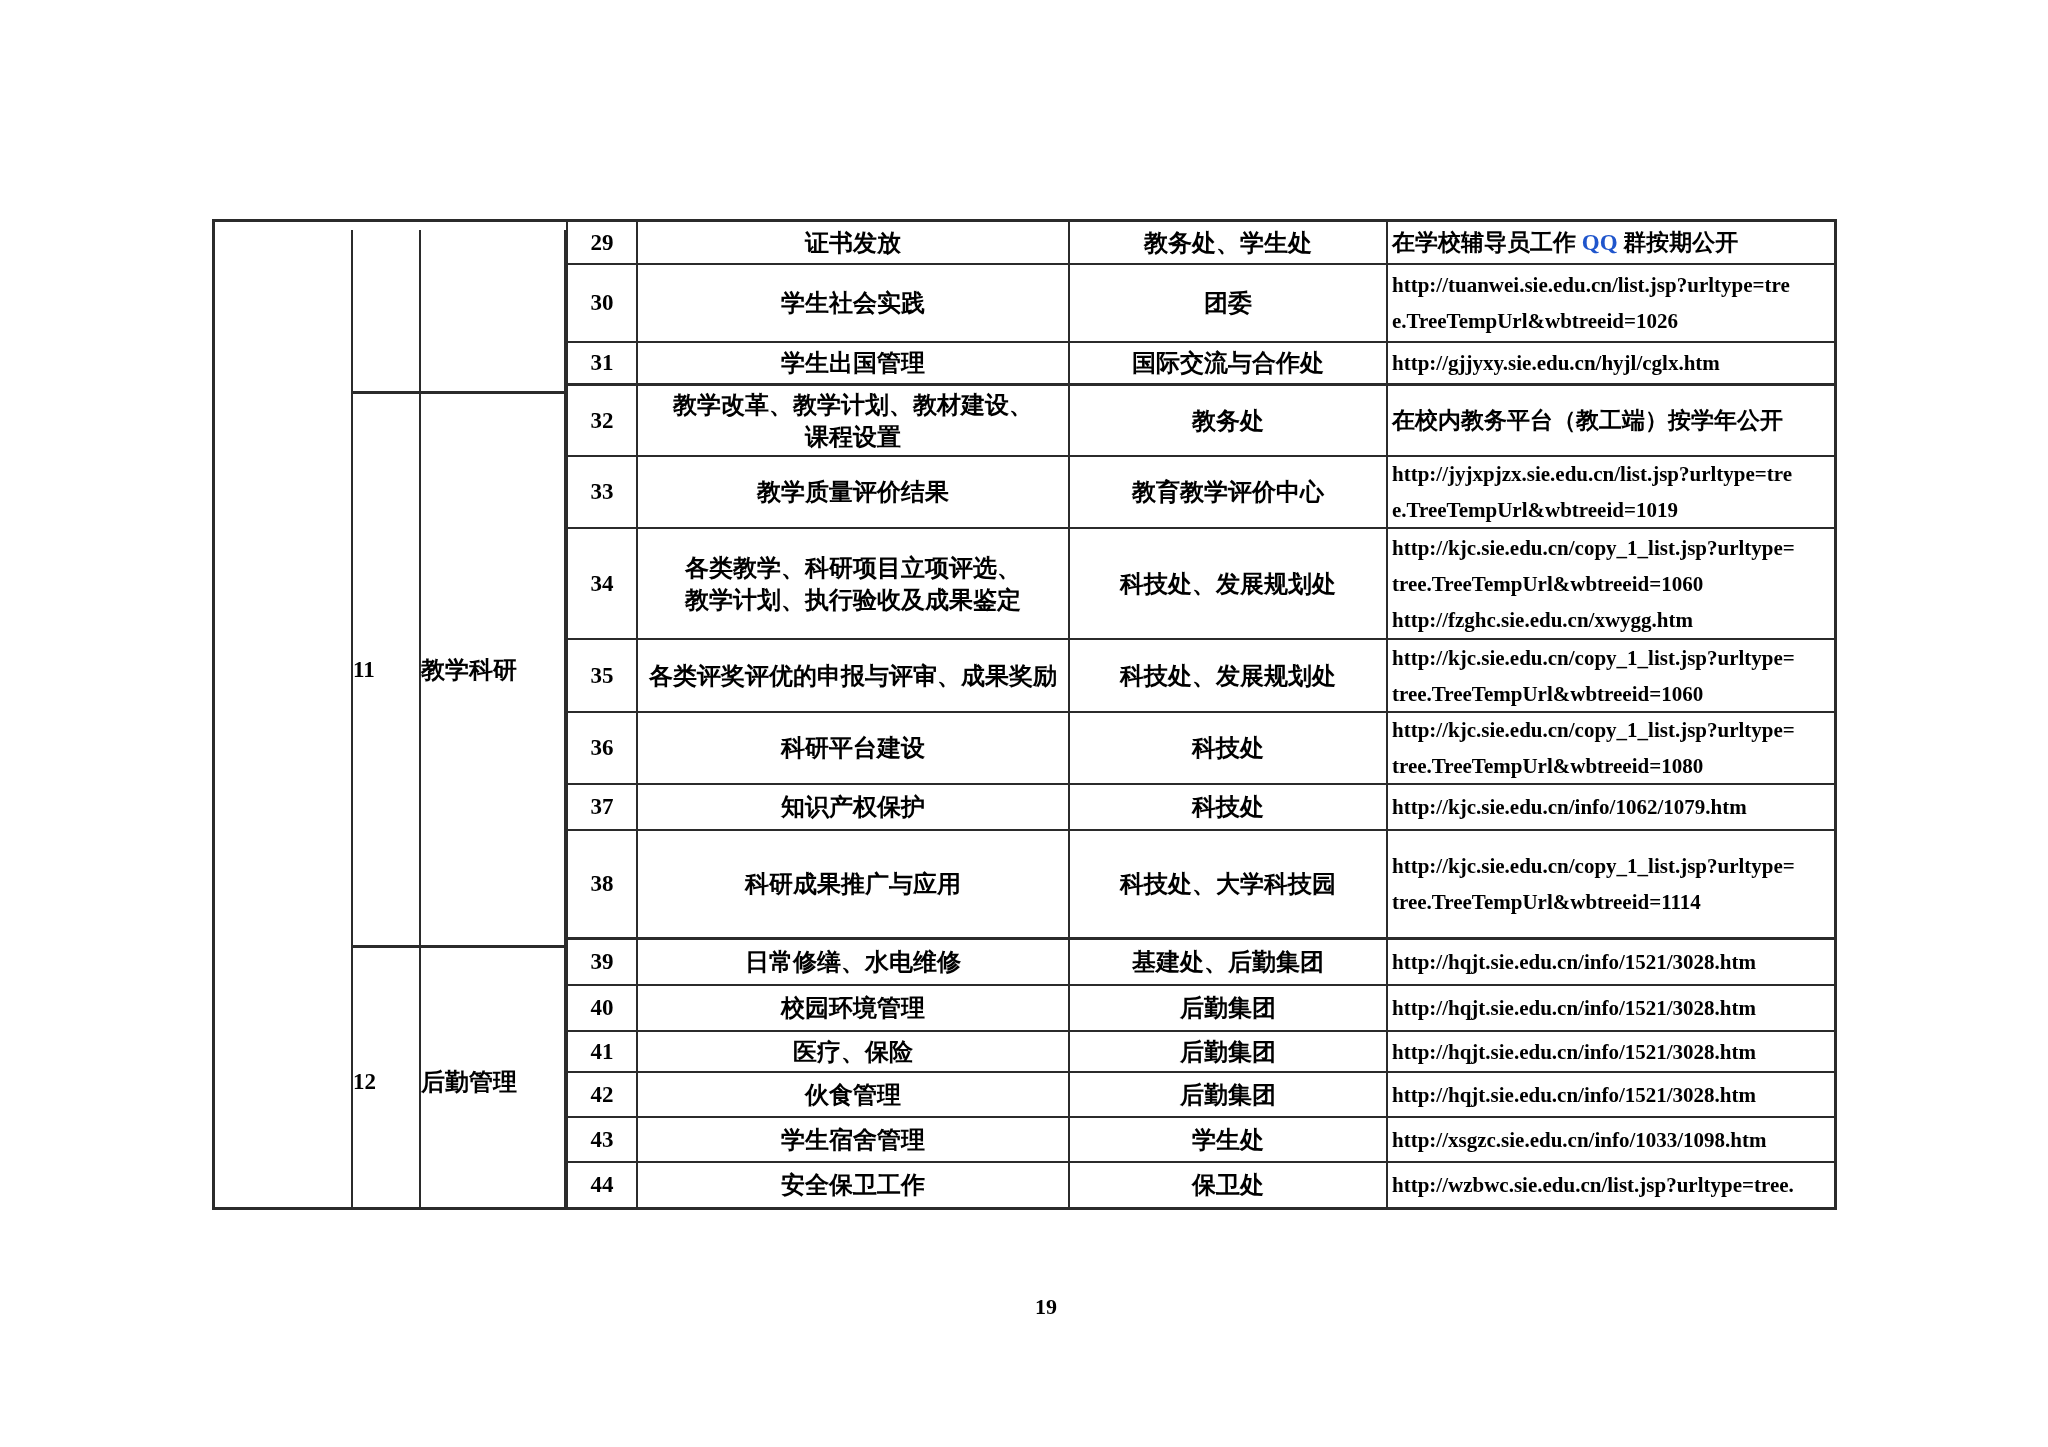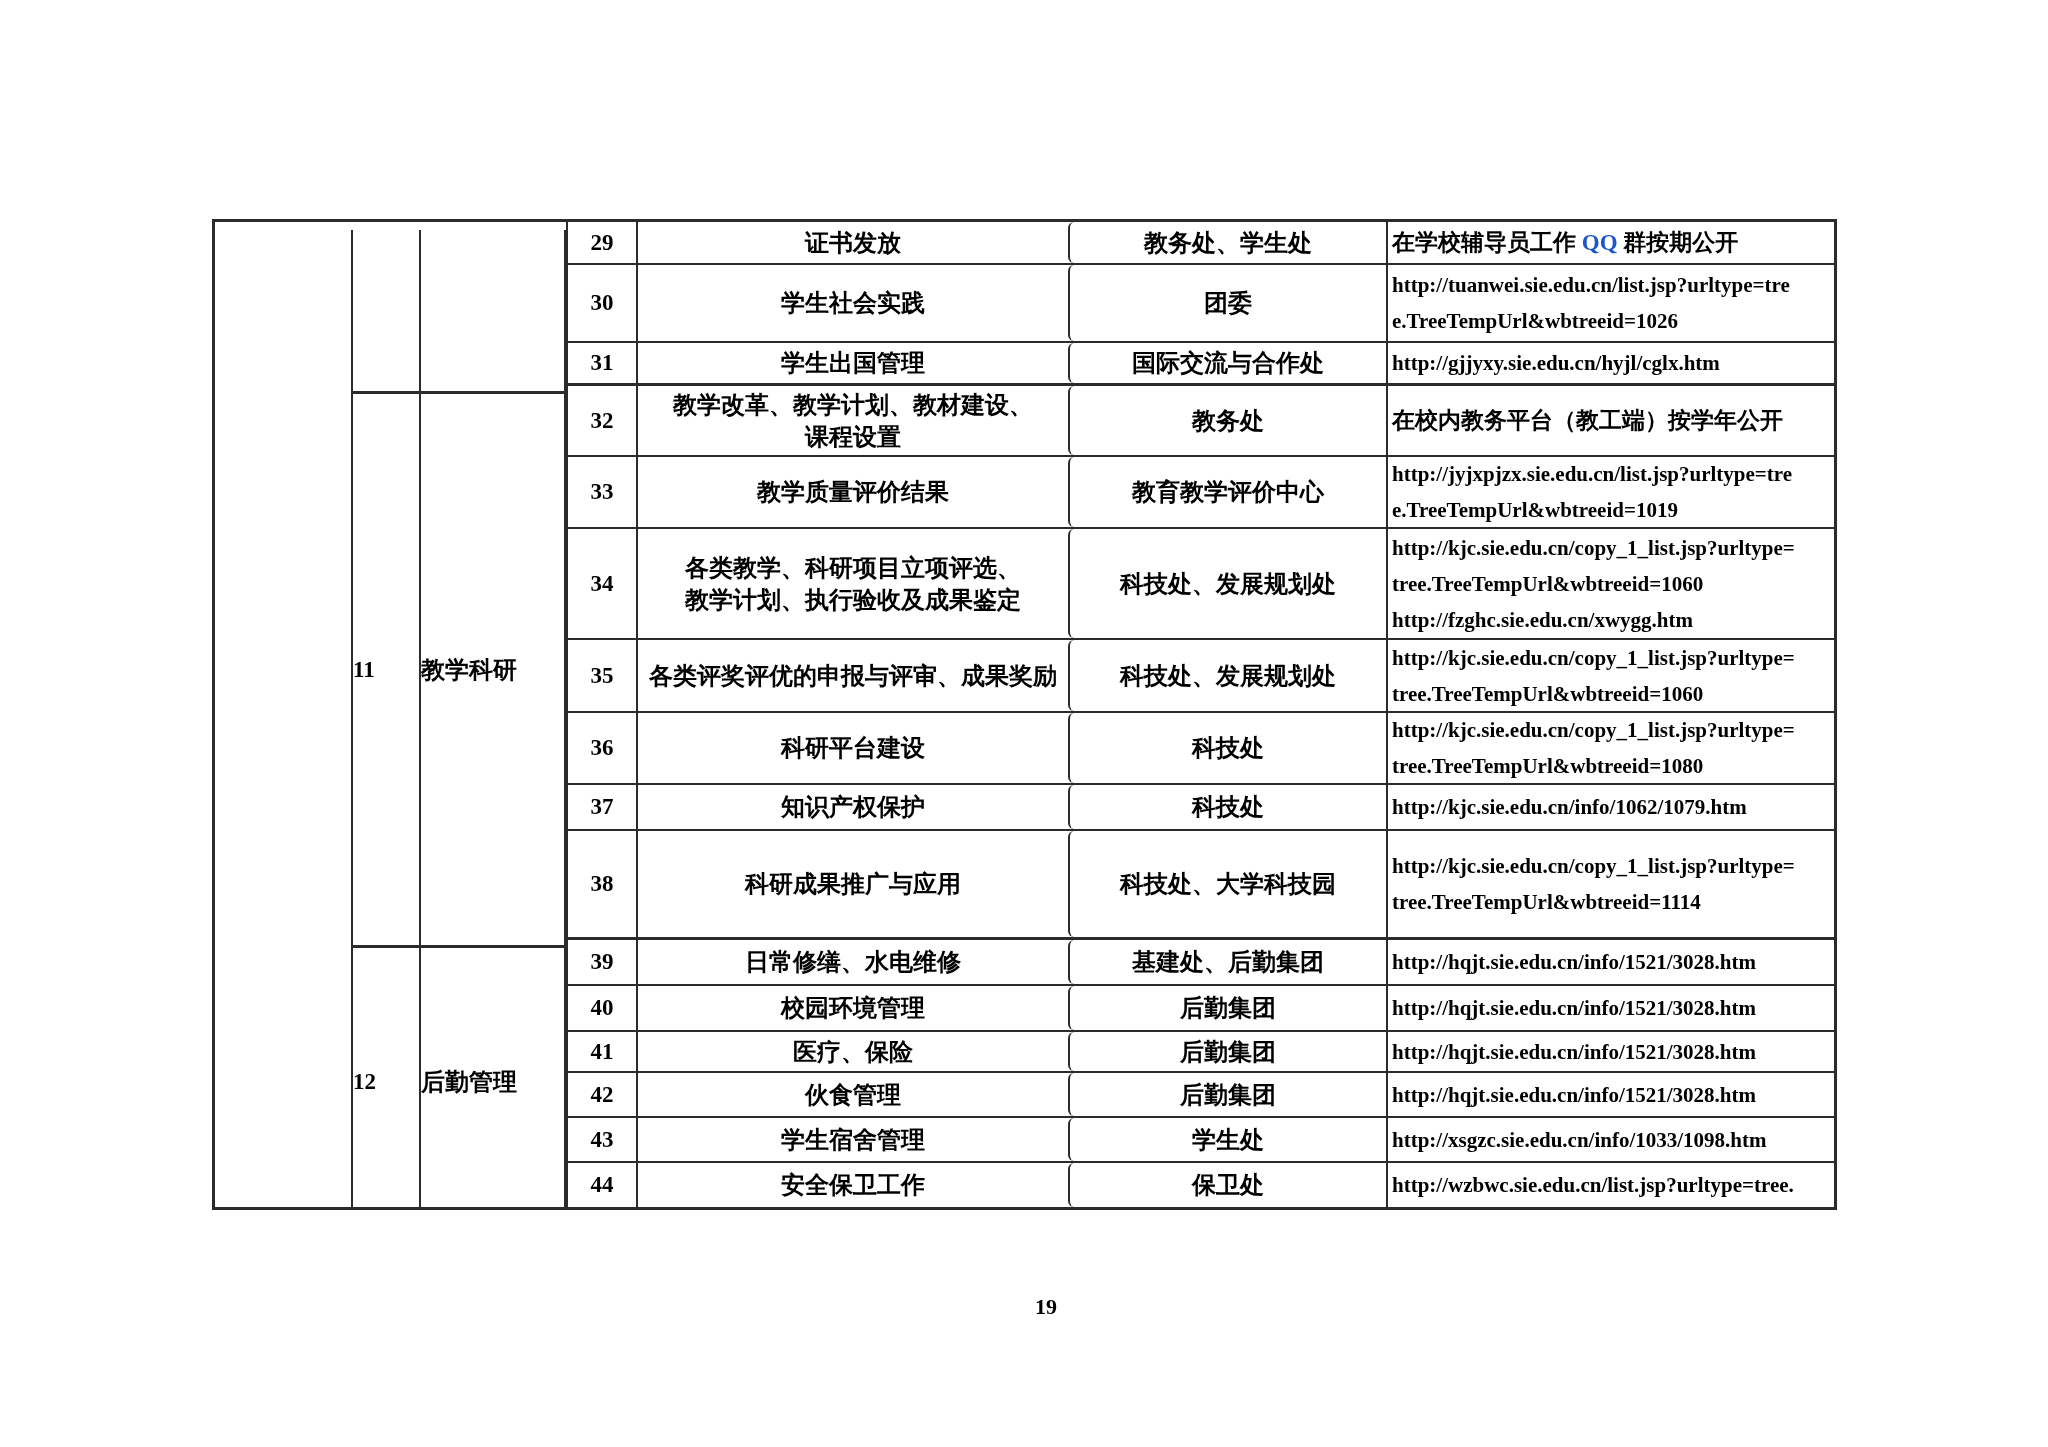--- a/index.html
+++ b/index.html
@@ -52,21 +52,21 @@
     box-sizing:border-box;
     border-left:0 solid #2b2b2b;
     display:flex;
     flex-direction:column;
     align-items:center;
     justify-content:center;
     text-align:center;
   }
   .cd{width:70px;border-left-width:2px;}
   .ce{width:432px;border-left-width:2px;}
-  .cf{width:318px;border-left-width:2px;border-radius:6px;}
+  .cf{width:318px;border-left-width:2px;}
   .cg{width:448px;border-left-width:2px;align-items:flex-start;text-align:center;padding-left:4px;}
   .zh{font-size:24px;line-height:32px;}
   .num{font-size:23px;}
   .secnum{font-size:23px;}
   .secname{font-size:24px;}
   .uline{font-size:21px;line-height:36px;white-space:nowrap;}
   .nline{font-size:23px;line-height:32px;white-space:nowrap;}
   .hl{color:#1f55cc;}
   .pagenum{
     position:absolute;left:0;right:0;top:1294px;

